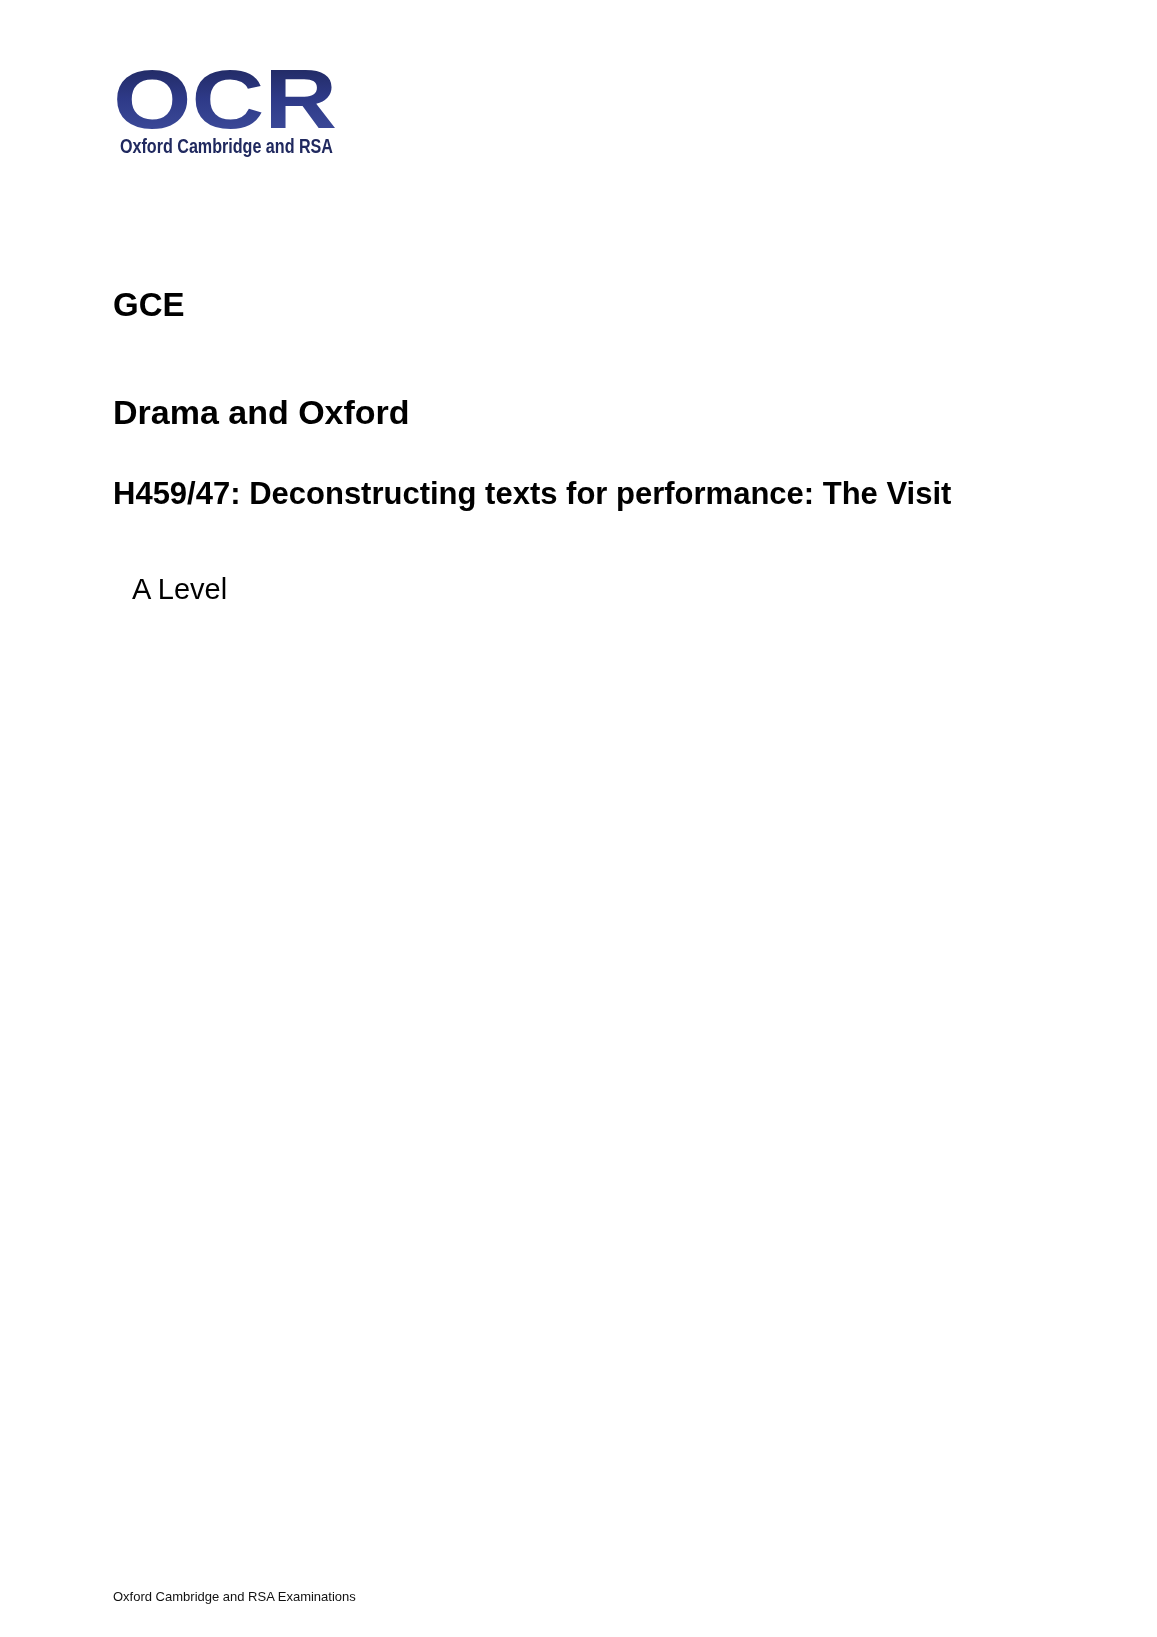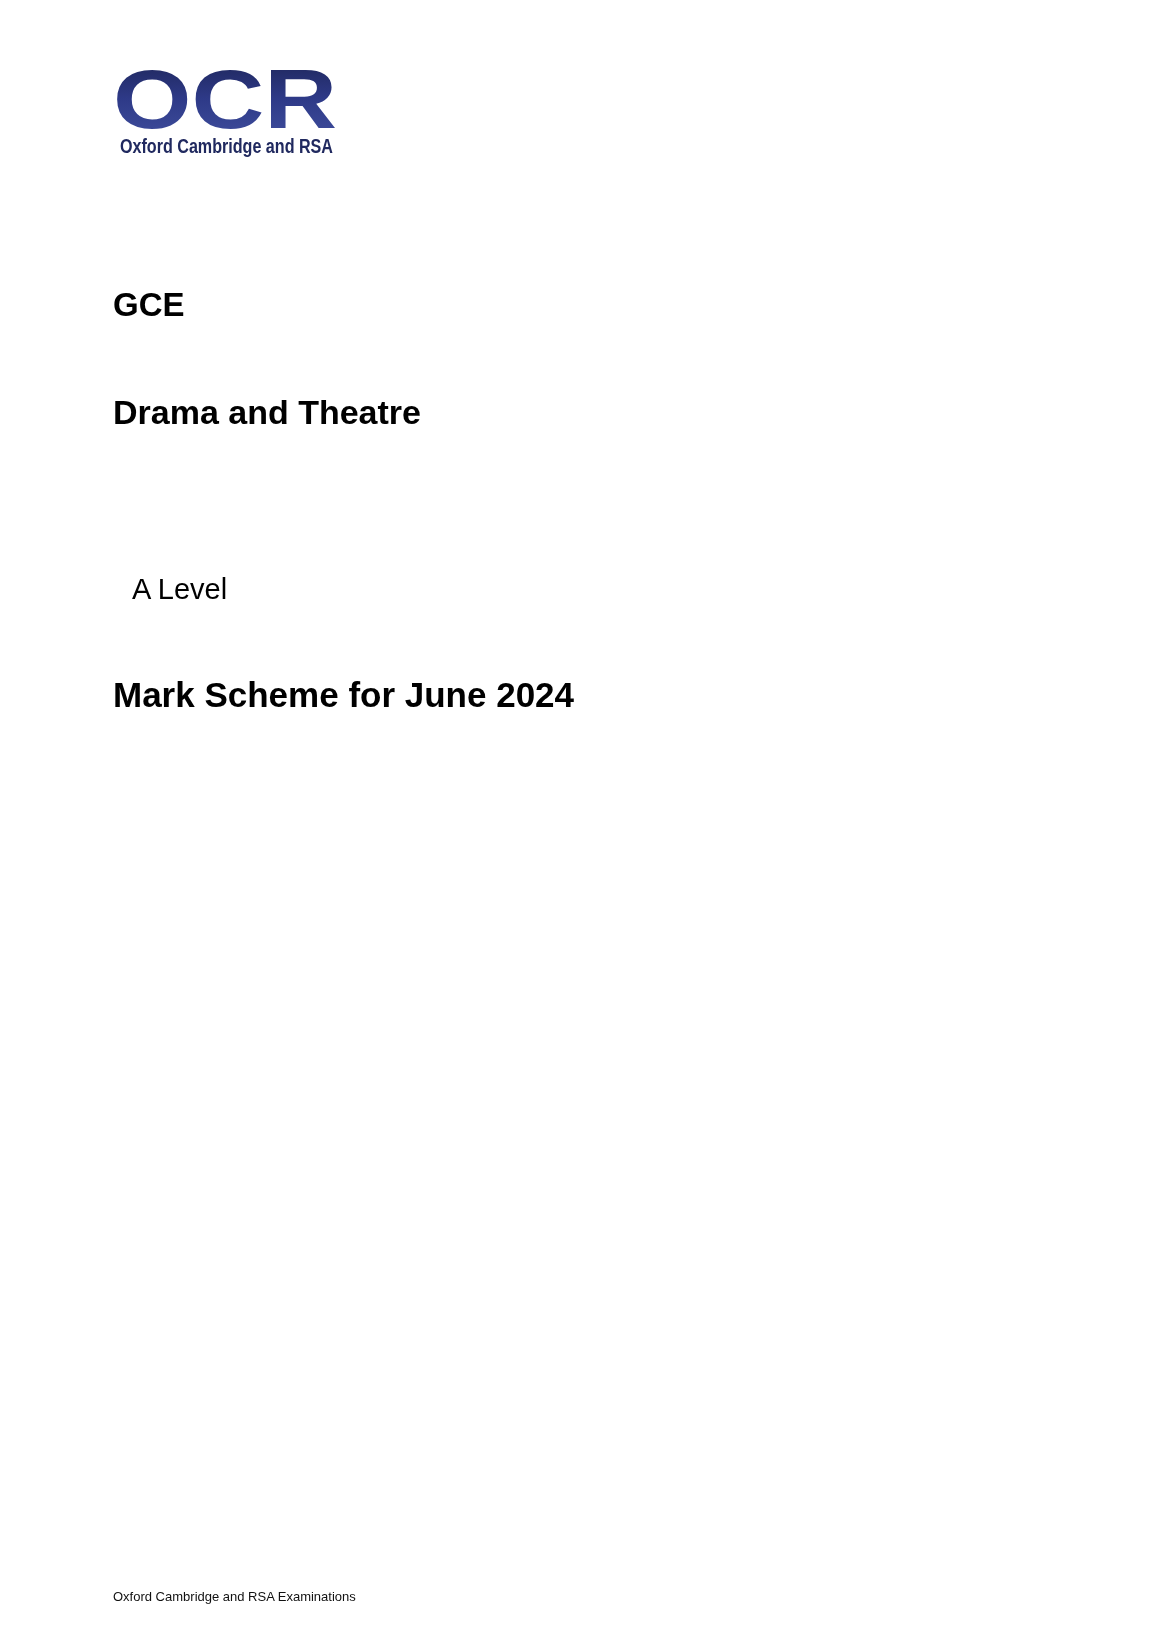--- a/index.html
+++ b/index.html
@@ -86,22 +86,22 @@
           <stop offset="1" stop-color="#41509f"></stop>
         </linearGradient>
       </defs>
       <text x="0" y="78" font-family="Liberation Sans, sans-serif" font-weight="bold" font-size="84" textLength="224" lengthAdjust="spacingAndGlyphs" fill="url(#ocrGrad)">OCR</text>
       <text x="7" y="103" font-family="Liberation Sans, sans-serif" font-weight="bold" font-size="20" textLength="213" lengthAdjust="spacingAndGlyphs" fill="#20295f">Oxford Cambridge and RSA</text>
     </svg>
   </div>
 
   <div class="abs title-qualification">GCE</div>
 
-  <div class="abs title-subject">Drama and Theatre</div>
+  <div class="abs title-subject">Drama and Oxford</div>
 
+  <div class="abs title-unit">H459/47: Deconstructing texts for performance: The Visit</div>
 
   <div class="abs title-level">A Level</div>
 
-  <div class="abs title-document">Mark Scheme for June 2024</div>
 
   <div class="abs footer-text">Oxford Cambridge and RSA Examinations</div>
 
 </div>
 
 </body></html>

